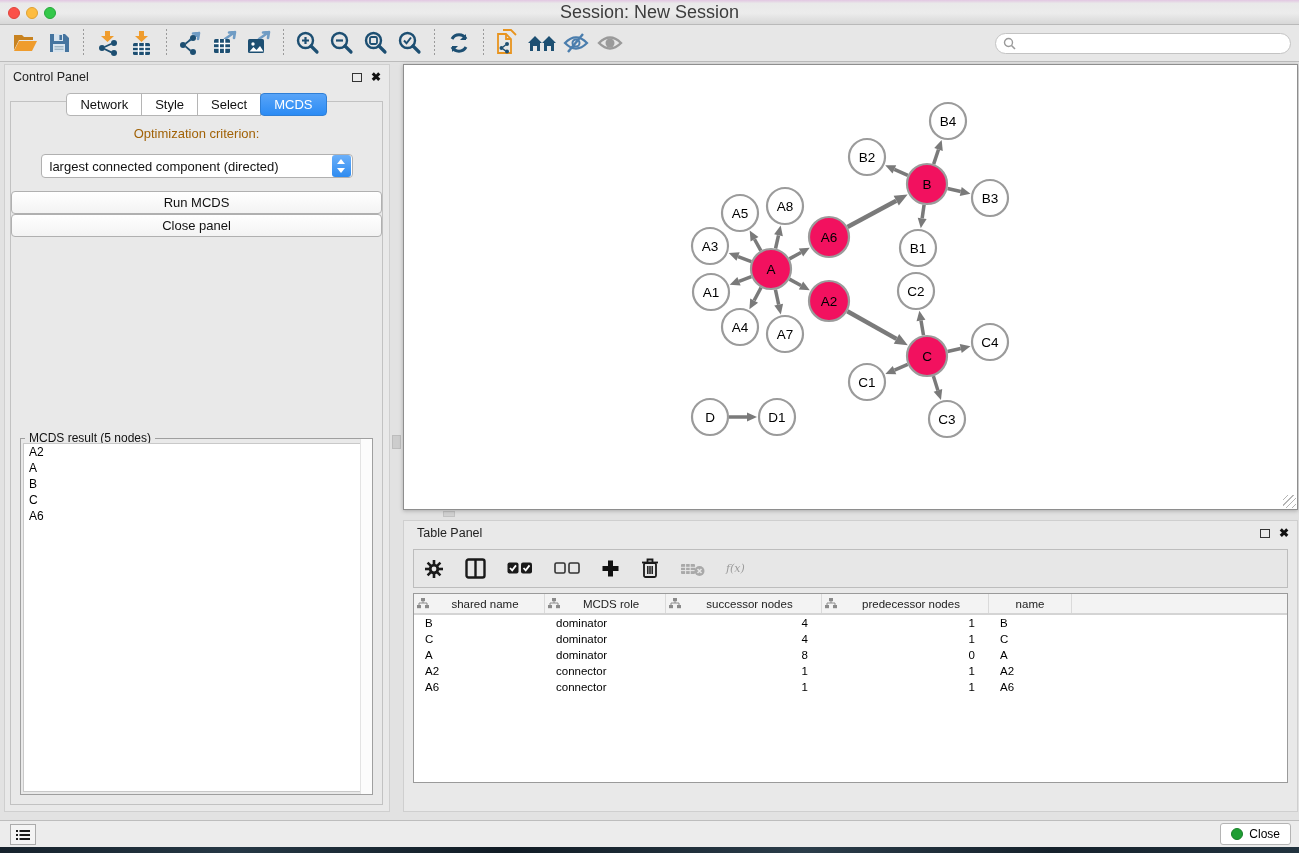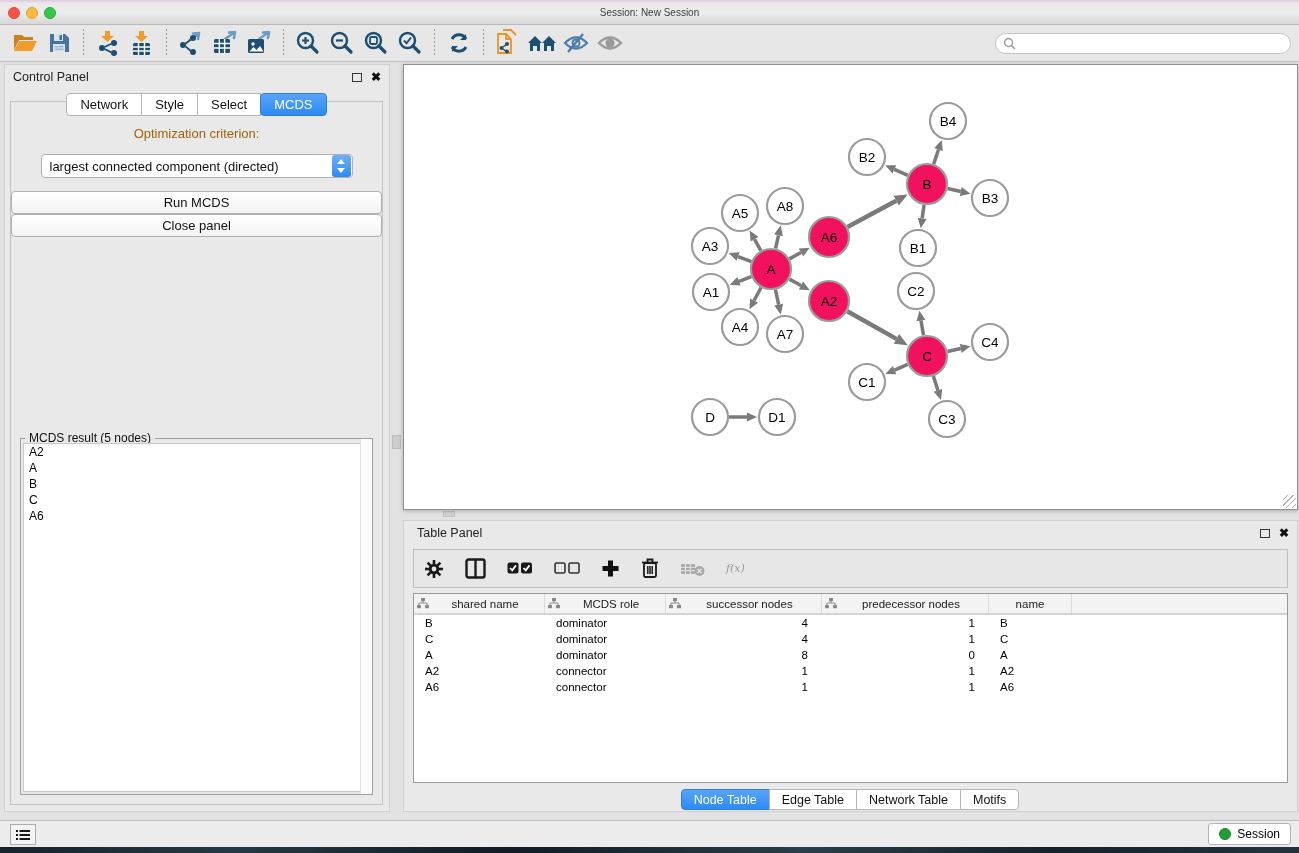--- a/index.html
+++ b/index.html
@@ -8,21 +8,21 @@
 
   
   .titlebar { position:absolute; left:0; top:0; width:1299px; height:25px;
     background:linear-gradient(#e2c6e2 0%, #e9e9e9 14%, #ececec 55%, #d7d7d7 100%);
     border-bottom:1px solid #b9b9b9; }
   .traffic { position:absolute; top:6.5px; width:12px; height:12px; border-radius:50%; }
   .t-red   { left:8px;  background:#fb5149; border:1px solid #e0443d; }
   .t-yellow{ left:26px; background:#fdbc40; border:1px solid #dfa133; }
   .t-green { left:44px; background:#34c84a; border:1px solid #27a83b; }
   .win-title { position:absolute; top:0; left:0; right:0; text-align:center; line-height:25px;
-    font-size:10px; color:#3c3c3c; }
+    font-size:18px; color:#3c3c3c; }
 
   .toolbar { position:absolute; left:0; top:25px; width:1299px; height:37px;
     background:#e7e7e7; border-bottom:1px solid #bcbcbc; display:flex; align-items:center; padding:0 8px; }
   .tb-btn { width:34px; height:30px; display:flex; align-items:center; justify-content:center; flex:0 0 auto; }
   .tb-sep { width:1px; height:28px; margin:0 7px; flex:0 0 auto;
     background-image:linear-gradient(#9a9a9a 40%, transparent 40%); background-size:1px 4px; }
   .search-wrap { margin-left:auto; position:relative; }
   .search-input { width:296px; height:21px; border:1px solid #c3c3c3; border-radius:11px;
     background:#ffffff; padding:0 8px 0 24px; font-size:12px; outline:none; }
   .search-glass { position:absolute; left:8px; top:4px; }
@@ -586,40 +586,34 @@
           </div>
           <div class="tp-row">
             <div class="td-cell" style="width: 131px; text-align: left; padding: 0px 0px 0px 11px;">A6</div>
             <div class="td-cell" style="width: 121px; text-align: left; padding: 0px 0px 0px 11px;">connector</div>
             <div class="td-cell" style="width: 156px; text-align: right; padding: 0px 14px 0px 0px;">1</div>
             <div class="td-cell" style="width: 167px; text-align: right; padding: 0px 14px 0px 0px;">1</div>
             <div class="td-cell" style="width: 83px; text-align: left; padding: 0px 0px 0px 11px;">A6</div>
           </div>
         </div>
     </div>
-    <div class="tp-tabs">
-        <div class="bt-tab active">Node Table</div>
-        <div class="bt-tab">Edge Table</div>
-        <div class="bt-tab">Network Table</div>
-        <div class="bt-tab">Motifs</div>
-      </div>
   </div>
 </div>
 
 <div class="statusbar">
   <div class="sb-listbtn">
     <svg width="14" height="12" viewBox="0 0 14 12">
       <g fill="#1a1a1a">
         <rect x="0" y="1" width="2" height="2"></rect>
           <rect x="3.5" y="1" width="10.5" height="2"></rect>
         <rect x="0" y="5" width="2" height="2"></rect>
           <rect x="3.5" y="5" width="10.5" height="2"></rect>
         <rect x="0" y="9" width="2" height="2"></rect>
           <rect x="3.5" y="9" width="10.5" height="2"></rect>
       </g>
     </svg>
   </div>
   <div class="memory-btn">
     <span class="memory-dot"></span>
-    <span>Session</span>
+    <span>Close</span>
   </div>
 </div>
 <div class="desktop-strip"></div>
 
 </body></html>

